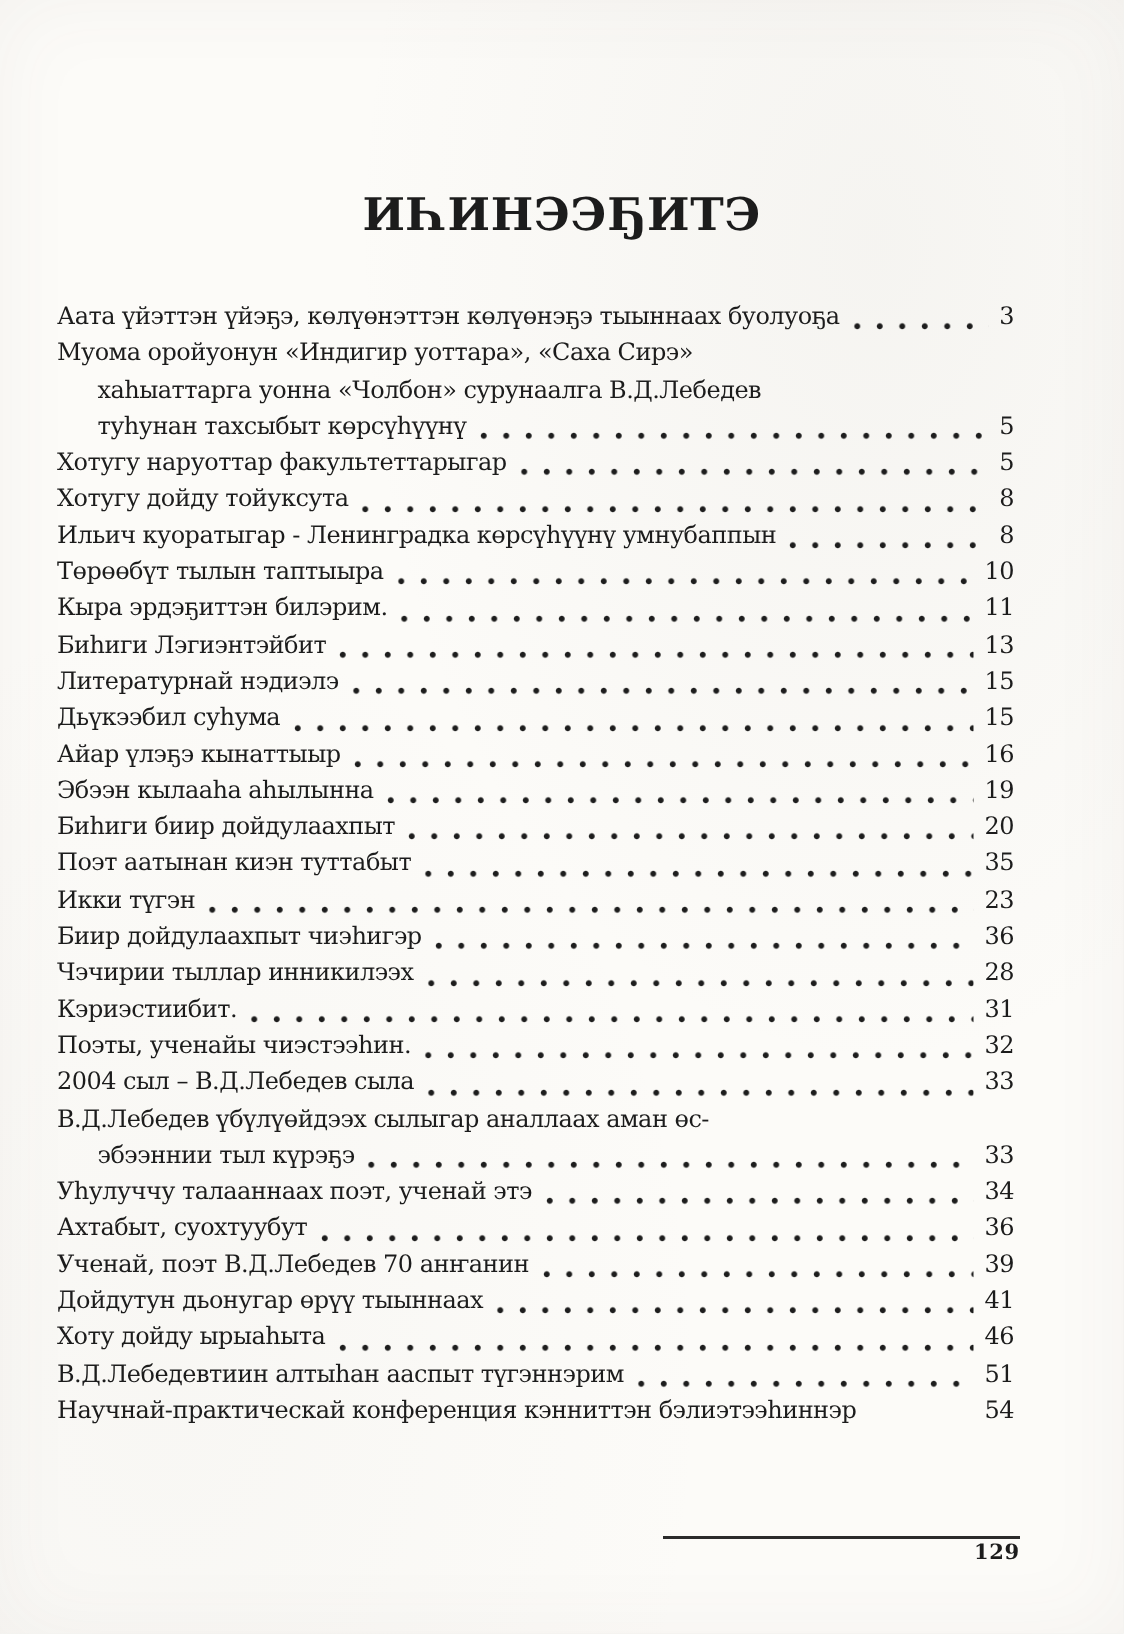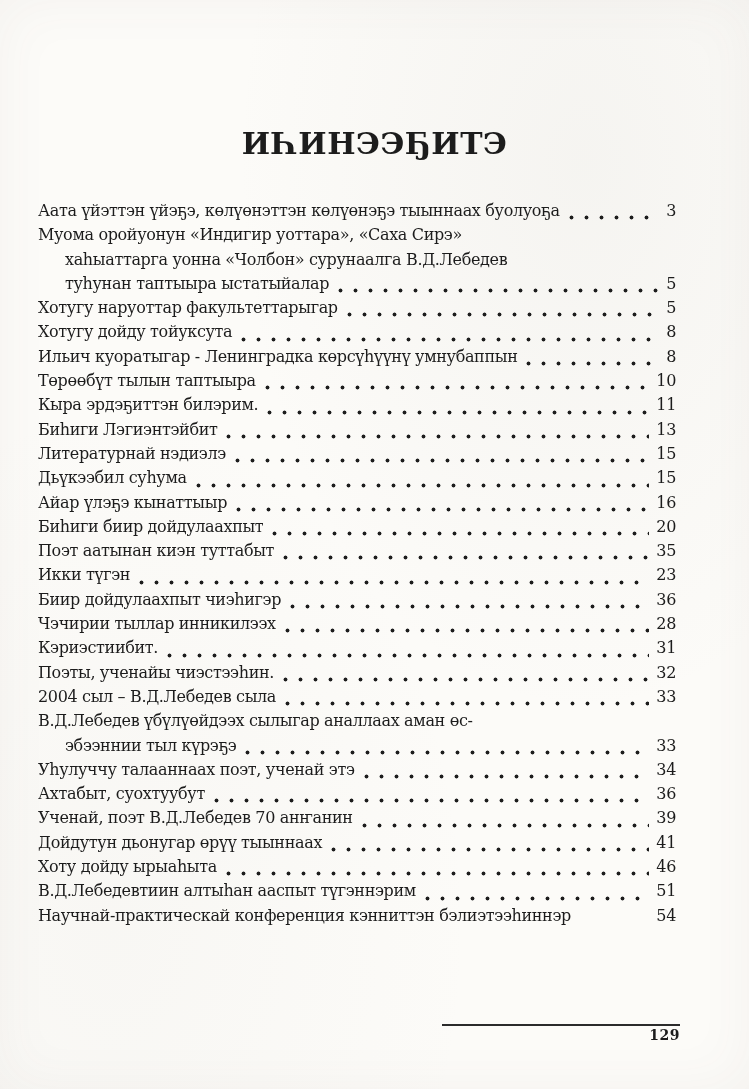--- a/index.html
+++ b/index.html
@@ -95,21 +95,21 @@
     <span class="entry-text">Муома оройуонун «Индигир уоттара», «Саха Сирэ»</span>
     <span class="leader"></span>
     <span class="pagenum"></span>
   </div>
       <div class="row indent no-dots">
     <span class="entry-text">хаһыаттарга уонна «Чолбон» сурунаалга В.Д.Лебедев</span>
     <span class="leader"></span>
     <span class="pagenum"></span>
   </div>
       <div class="row indent">
-    <span class="entry-text">туһунан таптыыра ыстатыйалар</span>
+    <span class="entry-text">туһунан тахсыбыт көрсүһүүнү</span>
     <span class="leader"></span>
     <span class="pagenum">5</span>
   </div>
       <div class="row">
     <span class="entry-text">Хотугу наруоттар факультеттарыгар</span>
     <span class="leader"></span>
     <span class="pagenum">5</span>
   </div>
       <div class="row">
     <span class="entry-text">Хотугу дойду тойуксута</span>
@@ -143,20 +143,25 @@
   </div>
       <div class="row">
     <span class="entry-text">Дьүкээбил суһума</span>
     <span class="leader"></span>
     <span class="pagenum">15</span>
   </div>
       <div class="row">
     <span class="entry-text">Айар үлэҕэ кынаттыыр</span>
     <span class="leader"></span>
     <span class="pagenum">16</span>
+  </div>
+      <div class="row">
+    <span class="entry-text">Эбээн кылааһа аһылынна</span>
+    <span class="leader"></span>
+    <span class="pagenum">19</span>
   </div>
       <div class="row">
     <span class="entry-text">Биһиги биир дойдулаахпыт</span>
     <span class="leader"></span>
     <span class="pagenum">20</span>
   </div>
       <div class="row">
     <span class="entry-text">Поэт аатынан киэн туттабыт</span>
     <span class="leader"></span>
     <span class="pagenum">35</span>

